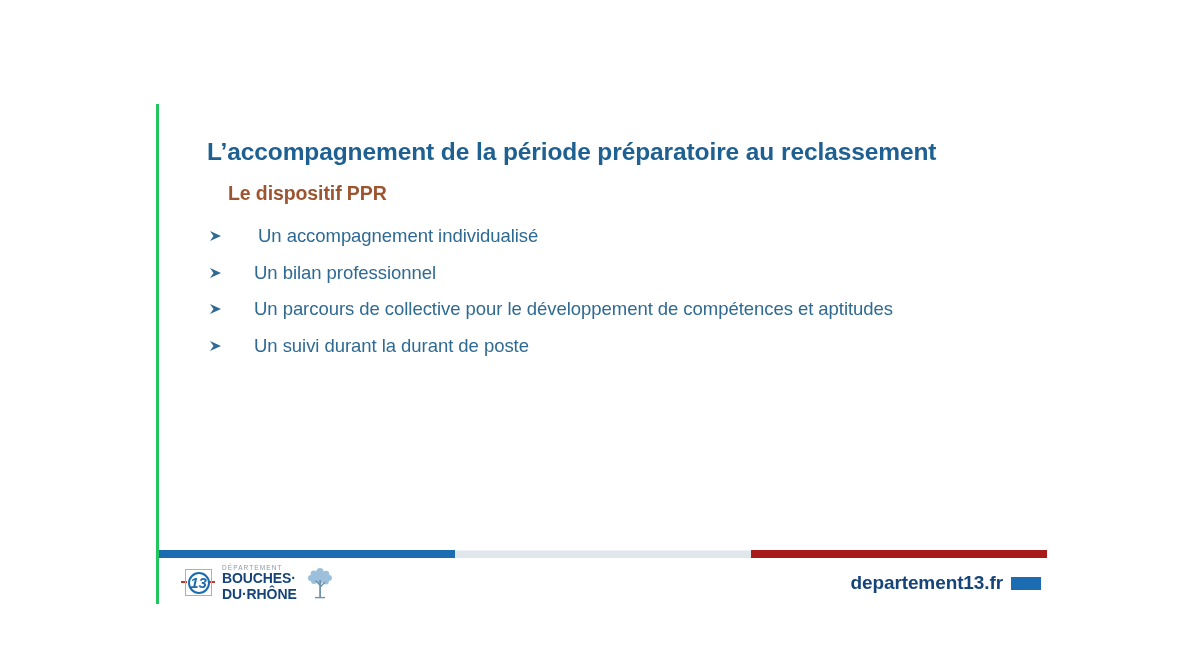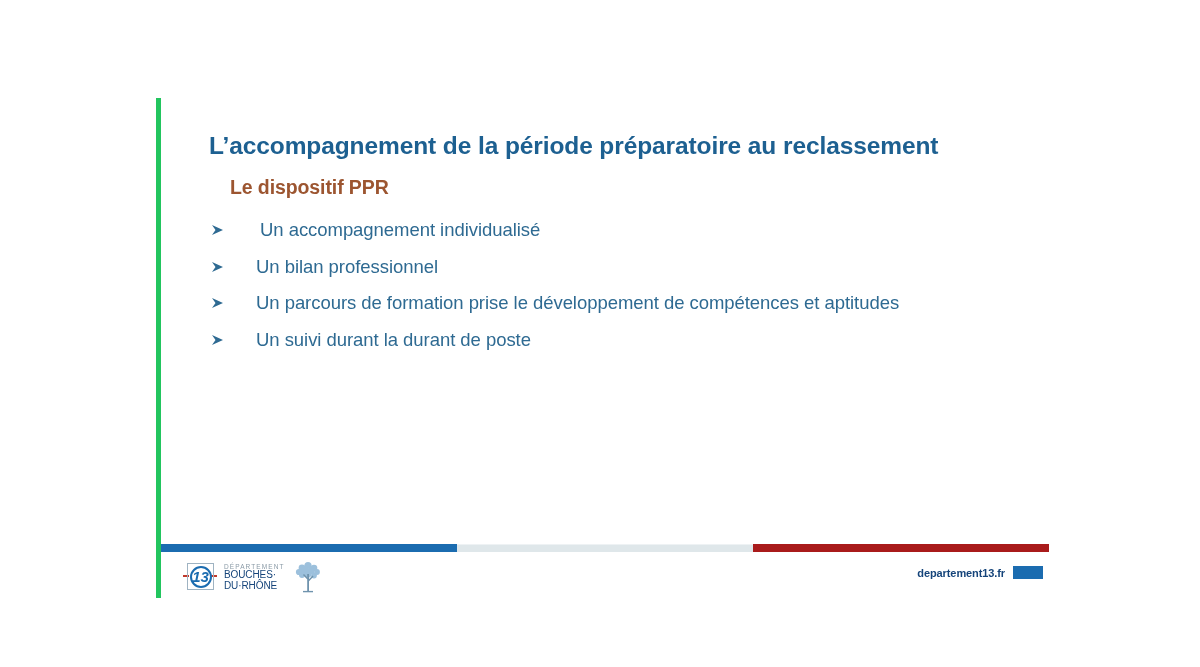--- a/index.html
+++ b/index.html
@@ -13,25 +13,25 @@
     height: 667px;
     overflow: hidden;
     font-family: "Liberation Sans", sans-serif;
     -webkit-font-smoothing: antialiased;
   }
 
   
   .slide {
     position: absolute;
     left: 156px;
-    top: 98px;
+    top: 104px;
     width: 888px;
     height: 500px;
     background: #ffffff;
-    border-left: 5px solid #22c55e;
+    border-left: 3px solid #22c55e;
     box-sizing: border-box;
   }
 
   
   .slide-title {
     position: absolute;
     left: 48px;
     top: 34px;
     width: 810px;
     font-size: 24.5px;
@@ -170,43 +170,43 @@
     justify-content: center;
   }
   .logo-dept {
     font-size: 6.5px;
     letter-spacing: 1.1px;
     color: #8a9aa6;
     font-weight: normal;
     line-height: 1.1;
   }
   .logo-name {
-    font-size: 10px;
-    font-weight: normal;
+    font-size: 14px;
+    font-weight: bold;
     color: #15447a;
     line-height: 1.08;
     letter-spacing: -0.1px;
   }
   .logo-tree {
     margin-left: 8px;
     width: 30px;
     height: 32px;
     flex: none;
   }
 
   
   .site {
     position: absolute;
     right: 6px;
     top: 14px;
     display: flex;
     align-items: center;
   }
   .site-url {
-    font-size: 11px;
+    font-size: 19px;
     font-weight: bold;
     color: #15447a;
     letter-spacing: -0.1px;
   }
   .site-square {
     margin-left: 8px;
     width: 30px;
     height: 13px;
     background: #1b6cb0;
   }
@@ -240,21 +240,21 @@
       </span>
       <span class="bullet-text">Un bilan professionnel</span>
     </li>
 
     <li class="bullet-item">
       <span class="bullet-arrow">
         <svg width="13" height="12" viewBox="0 0 13 12" aria-hidden="true">
           <path d="M1 1 L12 6 L1 11 L4.5 6 Z" fill="#2e6a92"></path>
         </svg>
       </span>
-      <span class="bullet-text">Un parcours de formation prise le développement de compétences et aptitudes</span>
+      <span class="bullet-text">Un parcours de collective pour le développement de compétences et aptitudes</span>
     </li>
 
 
 
     <li class="bullet-item">
       <span class="bullet-arrow">
         <svg width="13" height="12" viewBox="0 0 13 12" aria-hidden="true">
           <path d="M1 1 L12 6 L1 11 L4.5 6 Z" fill="#2e6a92"></path>
         </svg>
       </span>

